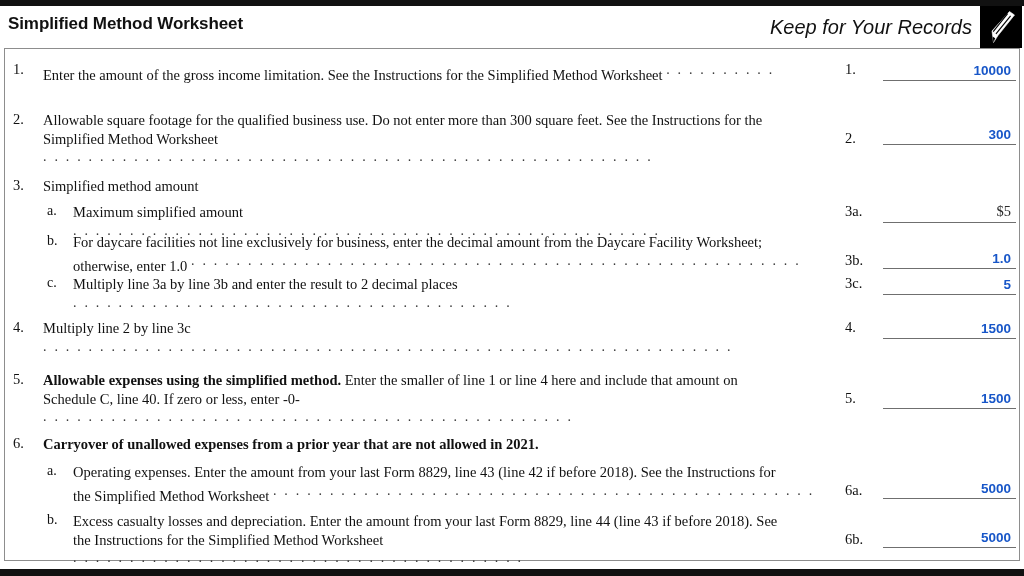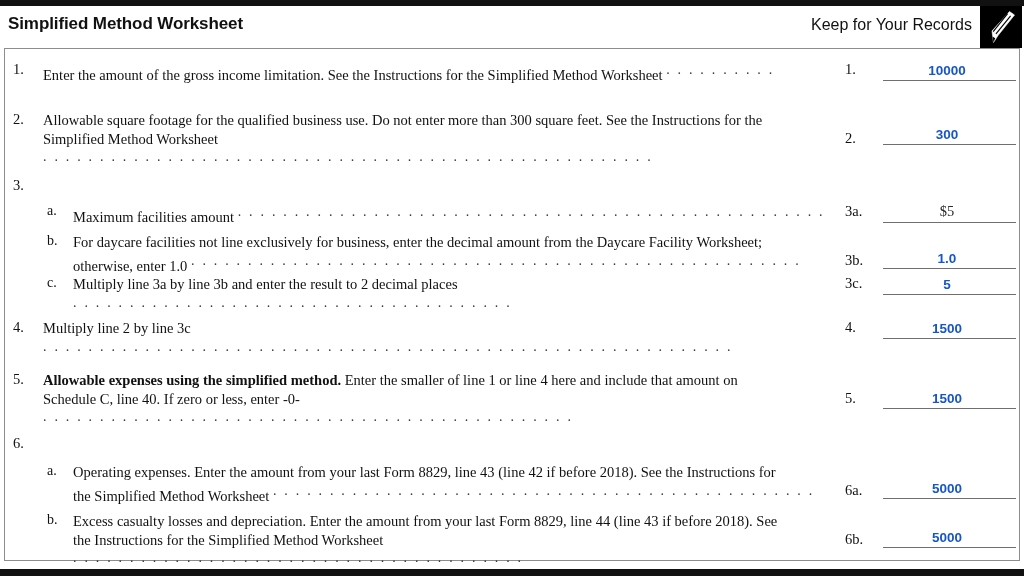--- a/index.html
+++ b/index.html
@@ -42,21 +42,22 @@
     font-size: 17px;
     font-weight: bold;
     color: #111111;
     letter-spacing: -0.1px;
     white-space: nowrap;
   }
   .keep-note {
     position: absolute;
     right: 52px; top: 10px;
     font-family: "Liberation Sans", sans-serif;
-    font-size: 16px;
+    font-size: 20px;
+    font-style: italic;
     color: #111111;
     white-space: nowrap;
   }
   .pen-box {
     position: absolute;
     right: 2px; top: 0px;
     width: 42px; height: 42px;
     background: #000000;
     display: block;
   }
@@ -139,21 +140,21 @@
     position: absolute;
     left: 0; bottom: 0;
     width: 133px;
     height: 0;
     border-bottom: 1.5px solid #6f6f6f;
   }
   .abox .val {
     position: absolute;
     left: 0; bottom: 3px;
     width: 128px;
-    text-align: center;
+    text-align: right;
     font-family: "Liberation Sans", sans-serif;
     font-size: 13.5px;
     font-weight: bold;
     color: #1756c8;
     white-space: nowrap;
   }
   .abox .val.preprinted {
     font-family: "Liberation Serif", serif;
     font-weight: normal;
     font-size: 14.5px;
@@ -207,25 +208,26 @@
       </div>
       <div class="rnum" style="top:21px">2.</div>
       <div class="abox" style="top:13px;height:23px">
         <div class="val">300</div>
         <div class="rule"></div>
       </div>
     </div>
 
     <div class="row" style="top:128px;height:22px">
       <div class="lnum" style="top:0px">3.</div>
+      <div class="txt lvl1" style="top:0px">Simplified method amount</div>
     </div>
 
     <div class="row" style="top:152px;height:26px">
       <div class="subl" style="top:2px">a.</div>
-      <div class="txt lvl2" style="top:2px"><span>Maximum facilities amount</span> <span class="leader" style="width:590px">. . . . . . . . . . . . . . . . . . . . . . . . . . . . . . . . . . . . . . . . . . . . . . . . . . . . . . . . . . . . . . . . . . . . . . . . . . . .</span></div>
+      <div class="txt lvl2" style="top:2px"><span>Maximum simplified amount</span> <span class="leader" style="width:590px">. . . . . . . . . . . . . . . . . . . . . . . . . . . . . . . . . . . . . . . . . . . . . . . . . . . . . . . . . . . . . . . . . . . . . . . . . . . .</span></div>
       <div class="rnum" style="top:2px">3a.</div>
       <div class="abox" style="top:0px;height:22px">
         <div class="val preprinted">$5</div>
         <div class="rule"></div>
       </div>
     </div>
 
     <div class="row" style="top:182px;height:44px">
       <div class="subl" style="top:2px">b.</div>
       <div class="txt lvl2" style="top:2px">
@@ -269,20 +271,21 @@
       </div>
       <div class="rnum" style="top:21px">5.</div>
       <div class="abox" style="top:18px;height:22px">
         <div class="val">1500</div>
         <div class="rule"></div>
       </div>
     </div>
 
     <div class="row" style="top:386px;height:22px">
       <div class="lnum" style="top:0px">6.</div>
+      <div class="txt lvl1" style="top:0px"><b>Carryover of unallowed expenses from a prior year that are not allowed in 2021.</b></div>
     </div>
 
     <div class="row" style="top:412px;height:44px">
       <div class="subl" style="top:2px">a.</div>
       <div class="txt lvl2" style="top:2px">
         <span>Operating expenses. Enter the amount from your last Form 8829, line 43 (line 42 if before 2018). See the Instructions for</span><br>
         <span>the Simplified Method Worksheet</span>
         <span class="leader" style="width:540px">. . . . . . . . . . . . . . . . . . . . . . . . . . . . . . . . . . . . . . . . . . . . . . . . . . . . . . . . . . . . . . . . . . . .</span>
       </div>
       <div class="rnum" style="top:21px">6a.</div>

